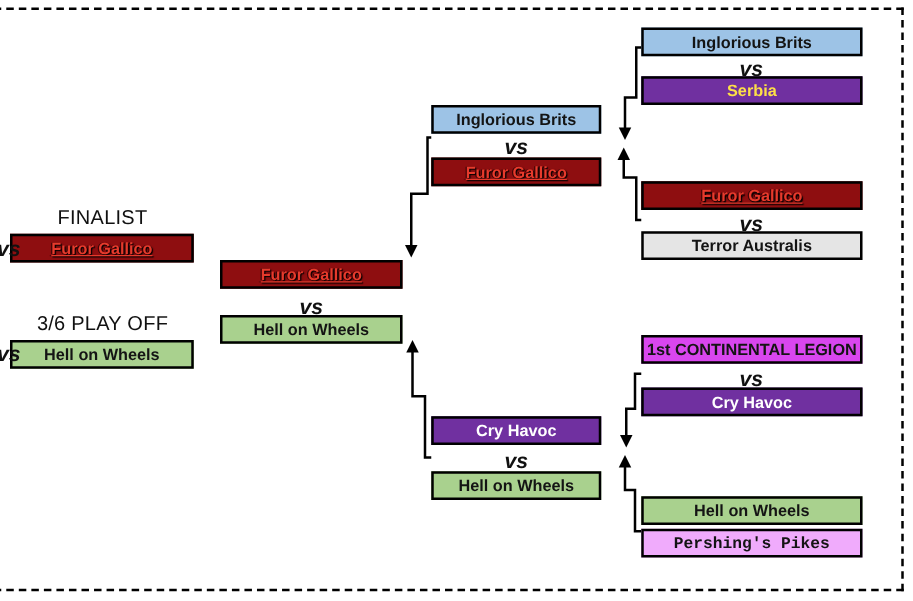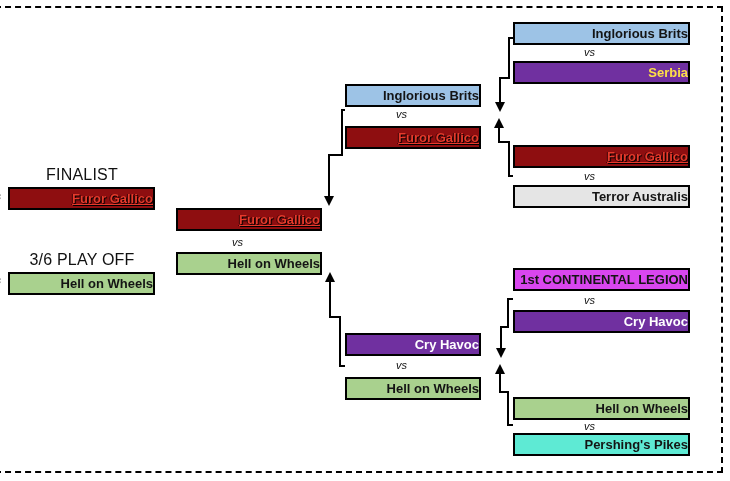--- a/index.html
+++ b/index.html
@@ -15,21 +15,21 @@
     left:-5px;top:6px;
     width:728px;height:467px;
     box-sizing:border-box;
     border:2px dashed #000;
   }
   .team-box{
     position:absolute;
     box-sizing:border-box;
     height:23px;
     border:2px solid #000;
-    text-align:right;
+    text-align:center;
     font-size:13px;
     font-weight:bold;
     line-height:20px;
     white-space:nowrap;
     overflow:hidden;
   }
   .team-box.outlined{ text-shadow:1px 1px 1px #000, -1px 0 0 rgba(0,0,0,.55);text-decoration:underline; }
   .col-left .team-box, .pos-l{ left:8px; width:147px; }
   .pos-f{ left:176px; width:146px; }
   .pos-s{ left:345px; width:136px; }
@@ -38,24 +38,24 @@
     position:absolute;
     width:160px;
     text-align:center;
     font-size:16px;
     color:#111;
     letter-spacing:.2px;
   }
   .vs{
     position:absolute;
     width:34px;
-    text-align:left;
-    font-size:11px;
+    text-align:center;
+    font-size:17px;
     font-style:italic;
-    font-weight:normal;
+    font-weight:bold;
     color:#111;
   }
   svg.connectors{position:absolute;left:0;top:0;}
   .clip-vs{ left:-10px; }
 </style>
 </head>
 <body>
 
 <div class="frame"></div>
 
@@ -106,13 +106,13 @@
 <div class="team-box pos-q outlined" style="top: 145px; background: rgb(142, 14, 16); color: rgb(231, 58, 44);">Furor Gallico</div>
 <div class="vs" style="left:584px;top:170px">vs</div>
 <div class="team-box pos-q" style="top: 185px; background: #e5e5e5; color: rgb(20, 20, 20);">Terror Australis</div>
 
 <div class="team-box pos-q" style="top: 268px; background: #d946ef; color: rgb(20, 20, 20);">1st CONTINENTAL LEGION</div>
 <div class="vs" style="left:584px;top:294px">vs</div>
 <div class="team-box pos-q" style="top: 310px; background: rgb(112, 48, 160); color: rgb(255, 255, 255);">Cry Havoc</div>
 
 <div class="team-box pos-q" style="top: 397px; background: rgb(169, 209, 142); color: rgb(20, 20, 20);">Hell on Wheels</div>
 <div class="vs" style="left:584px;top:420px">vs</div>
-<div class="team-box pos-q" style="top: 433px; background: #5eead4; color: rgb(20, 20, 20);">Pershing's Pikes</div>
+<div class="team-box pos-q" style="top: 423px; background: #f0abfc; color: rgb(20, 20, 20); font-family: Liberation Mono, monospace;">Pershing's Pikes</div>
 
 </body></html>

